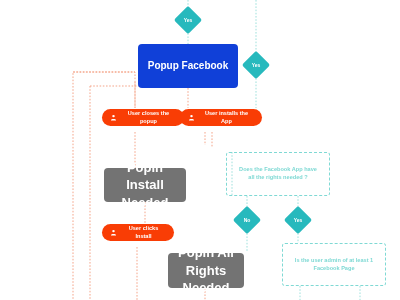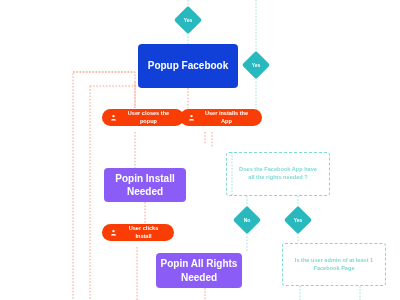--- a/index.html
+++ b/index.html
@@ -36,24 +36,24 @@
   }
   .node-blue-dark {
     background: #1040d8;
     color: #ffffff;
     border-radius: 4px;
     font-size: 10px;
     font-weight: 700;
     padding: 4px;
   }
   .node-blue-light {
-    background: #8b5cf6;
+    background: #737373;
     color: #ffffff;
     border-radius: 4px;
-    font-size: 10px;
+    font-size: 13px;
     font-weight: 700;
     padding: 4px;
   }
   .node-pill {
     background: #f93d05;
     color: #ffffff;
     border-radius: 999px;
     font-size: 5.6px;
     font-weight: 700;
     padding: 0 8px;
@@ -160,21 +160,21 @@
   </div>
 
   <div class="node node-pill" style="left:102px; top:224px; width:72px; height:17px;">
     <svg class="pill-icon" viewBox="0 0 12 12">
       <circle cx="6" cy="3.6" r="2.1" fill="#ffffff"></circle>
       <path d="M1.6 11 C1.6 7.8 10.4 7.8 10.4 11 Z" fill="#ffffff"></path>
     </svg>
     <span>User clicks Install</span>
   </div>
 
-  <div class="node node-blue-light" style="left:156px; top:253px; width:86px; height:35px;">
+  <div class="node node-blue-light" style="left:168px; top:253px; width:76px; height:35px;">
     <span>Popin All Rights Needed</span>
   </div>
 
   <div class="node node-question" style="left:226px; top:152px; width:104px; height:44px;">
     <div>
       <span class="lbl">Does the Facebook App have</span>
       <span class="lbl">all the rights needed ?</span>
     </div>
   </div>
 

